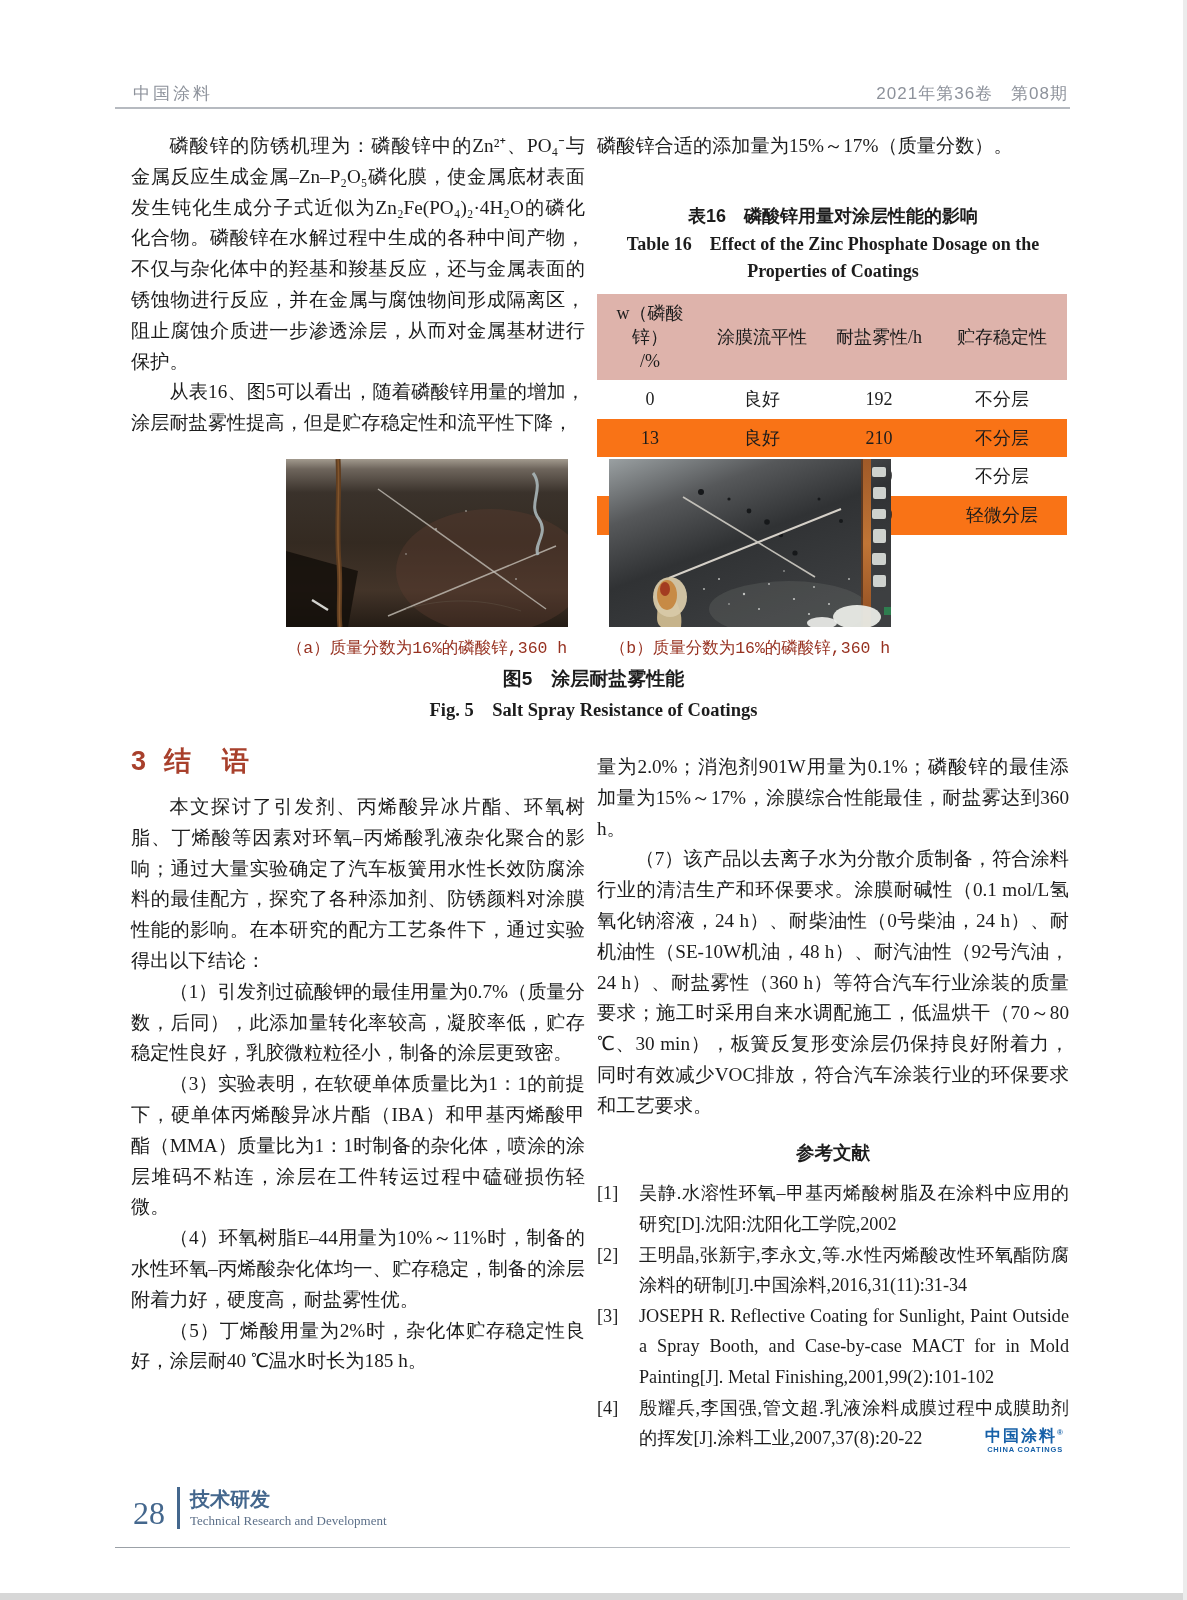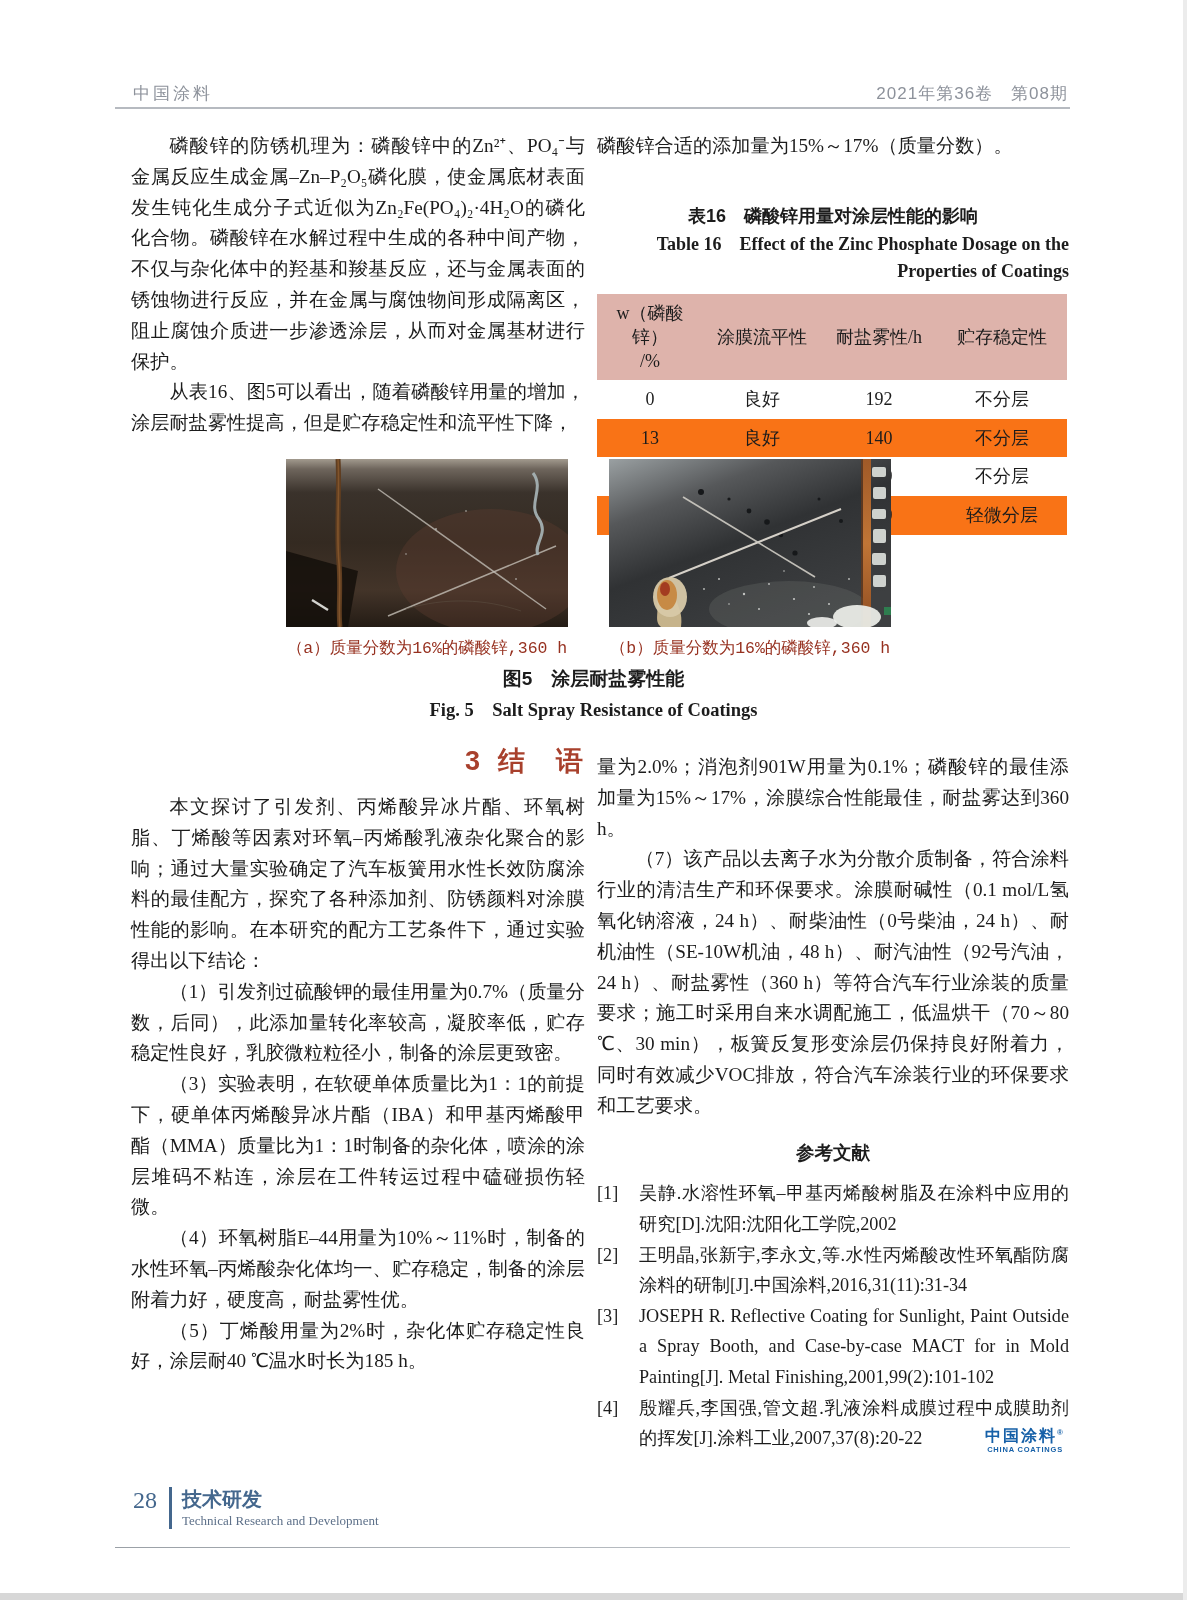--- a/index.html
+++ b/index.html
@@ -12,26 +12,26 @@
             font-family:"Liberation Sans",sans-serif;}
   .hdr-rule{position:absolute;left:115px;top:107px;width:955px;height:2px;background:#b6bac0;}
   
   .col{position:absolute;width:454px;font-size:19.2px;line-height:30.8px;text-align:justify;}
   .col p{margin:0;}
   .p-indent{text-indent:2em;}
   .h224{font-family:"Liberation Sans",sans-serif;font-weight:bold;font-size:19.5px;line-height:28px;
         text-align:left;margin-bottom:5px;}
   .h224 .num{color:#a33b2a;margin-right:14px;}
   .sec3{font-family:"Liberation Sans",sans-serif;font-weight:bold;font-size:27px;color:#a8402c;
-        text-align:right;line-height:34px;margin:0 0 14px 0;letter-spacing:2px;}
+        text-align:left;line-height:34px;margin:0 0 14px 0;letter-spacing:2px;}
   .sec3 .num{margin-right:16px;}
   
   .tbl-cap-zh{font-family:"Liberation Sans",sans-serif;font-weight:bold;font-size:18px;
               text-align:center;margin-top:41px;line-height:26px;}
-  .tbl-cap-en{font-weight:bold;font-size:18px;text-align:right;line-height:27px;margin-top:2px;}
+  .tbl-cap-en{font-weight:bold;font-size:18px;text-align:center;line-height:27px;margin-top:2px;}
   .pre{white-space:pre-line;}
   table.t16{border-collapse:collapse;width:470px;margin-top:9px;font-size:18px;table-layout:fixed;}
   table.t16 th{font-weight:normal;font-style:italic;}
   table.t16 th,table.t16 td{text-align:center;vertical-align:middle;padding:4px 2px;font-style:normal;}
   table.t16 thead tr{background:#deb3ab;}
   table.t16 thead th{padding:7px 9px;line-height:24px;}
   table.t16 tbody tr{height:33px;}
   table.t16 tbody tr.pink{background:#f97316;}
   
   .photo{position:absolute;width:282px;height:168px;}
@@ -48,21 +48,21 @@
   .ref-num{flex:none;width:42px;}
   .ref-text{flex:1;text-align:justify;}
   
   .logo{position:absolute;right:122px;top:1424px;text-align:center;
         font-family:"Liberation Sans",sans-serif;color:#1660a8;}
   .logo-zh{font-weight:bold;font-size:16px;letter-spacing:2px;line-height:18px;}
   .logo-zh sup{font-size:8px;}
   .logo-en{font-weight:bold;font-size:7.5px;letter-spacing:0.8px;line-height:10px;}
   
   .footer{position:absolute;left:133px;top:1487px;display:flex;align-items:flex-start;}
-  .pgnum{font-size:24px;color:#44678d;font-family:"Liberation Serif",serif;}
+  .pgnum{font-size:32px;color:#44678d;font-family:"Liberation Serif",serif;margin-top:8px;}
   .fbar{width:3px;height:42px;background:#44678d;margin:0 10px 0 12px;}
   .ftext .fzh{font-family:"Liberation Sans",sans-serif;font-weight:bold;font-size:20px;color:#44678d;
               line-height:24px;}
   .ftext .fen{font-size:13px;color:#5d7089;line-height:20px;}
   .bottom-rule{position:absolute;left:115px;top:1547px;width:955px;height:1px;
                background:linear-gradient(to right,#9aa0a6,#cdd1d5);}
   .scan-bottom{position:absolute;left:0;top:1593px;width:1187px;height:7px;background:#d7d7d7;}
   .scan-right{position:absolute;left:1183px;top:0;width:4px;height:1600px;background:#ececec;}
 </style>
 </head>
@@ -103,21 +103,21 @@
       <tbody>
         <tr>
           <td>0</td>
           <td>良好</td>
           <td>192</td>
           <td>不分层</td>
         </tr>
         <tr class="pink">
           <td>13</td>
           <td>良好</td>
-          <td>140</td>
+          <td>210</td>
           <td>不分层</td>
         </tr>
         <tr>
           <td>16</td>
           <td>良好</td>
           <td>360</td>
           <td>不分层</td>
         </tr>
         <tr class="pink">
           <td>19</td>

